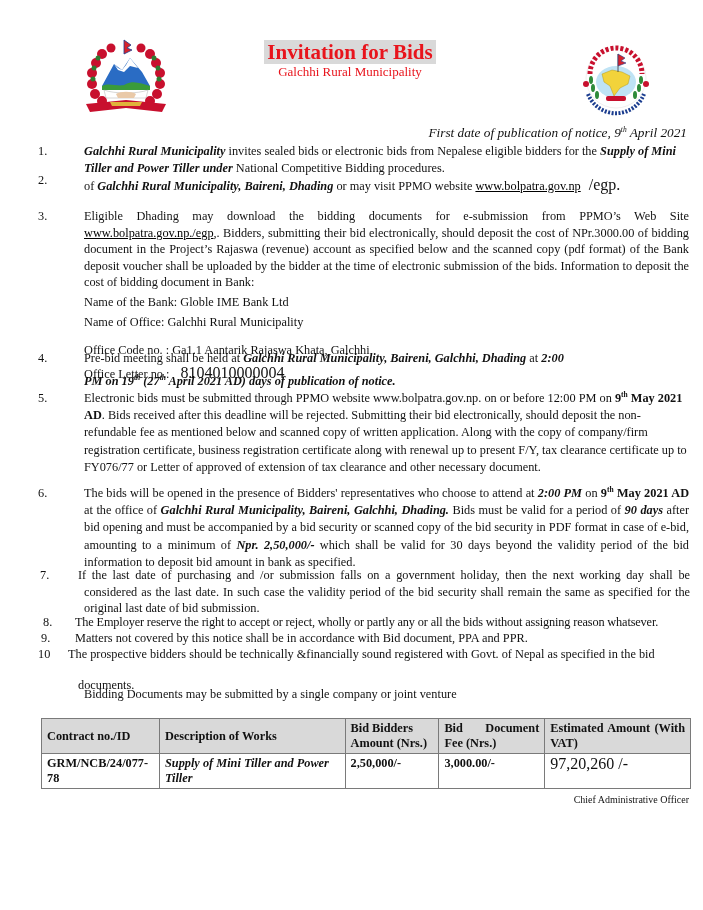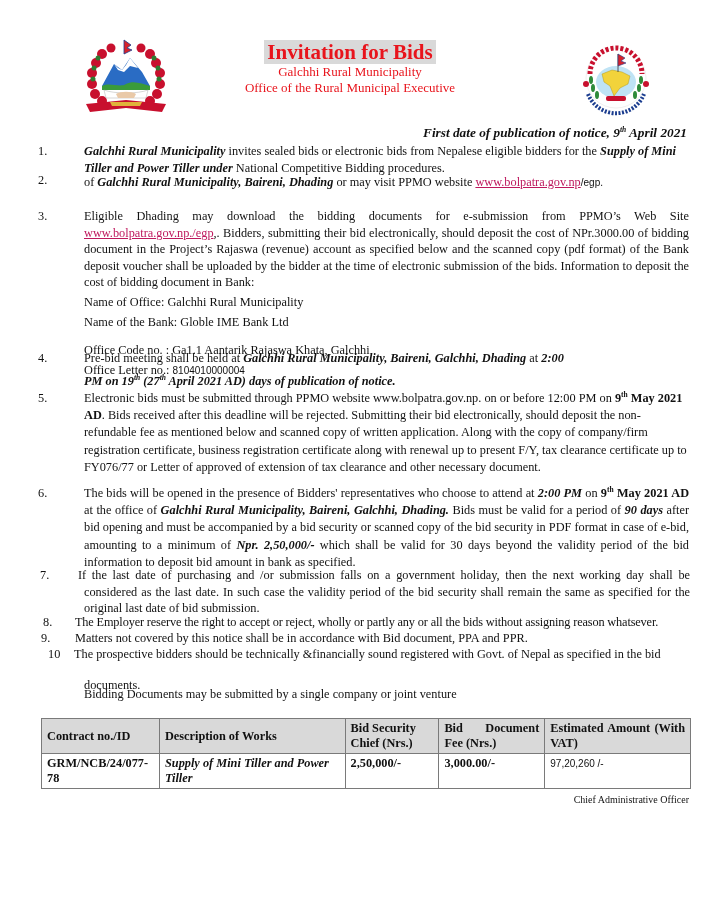--- a/index.html
+++ b/index.html
@@ -13,32 +13,32 @@
   .logo-right { left: 574px; top: 40px; width: 84px; height: 76px; }
 
   .header { position: absolute; left: 200px; width: 300px; top: 40px; text-align: center; color: #e8141c; }
   .title {
     display: inline-block; font-size: 21px; font-weight: bold; background: #d9d9d9;
     padding: 0 3px; line-height: 24px; color: #e8141c;
   }
   .sub { font-size: 13px; line-height: 16px; }
 
   .pubdate {
-    position: absolute; right: 16px; top: 124px; font-weight: bold; font-style: italic; font-size: 13.3px;
+    position: absolute; right: 16px; top: 124px; font-weight: normal; font-style: italic; font-size: 13.3px;
   }
   sup { font-size: 7.5px; vertical-align: super; line-height: 0; }
 
   .item { position: absolute; left: 0; width: 703px; }
   .num { position: absolute; }
   .txt { position: absolute; left: 84px; width: 605px; }
   .just { text-align: justify; }
   .bi { font-weight: bold; font-style: italic; }
   .b { font-weight: bold; }
-  a.link { color: #be185d; text-decoration: underline; }
-  .sans { font-family: Liberation Sans, sans-serif; font-size: 10px; }
+  a.link { color: #000000; text-decoration: underline; }
+  .sans { font-family: Liberation Serif, serif; font-size: 16px; margin-left: 8px; }
 
   table.bids {
     position: absolute; left: 41px; top: 718px; width: 650px; border-collapse: collapse;
     font-size: 12.3px; line-height: 15px;
   }
   table.bids th, table.bids td {
     border: 1px solid #7a7a7a; padding: 2px 5px; vertical-align: top; text-align: left;
   }
   table.bids th { background: #d9d9d9; font-weight: bold; }
   table.bids th.mid { vertical-align: middle; }
@@ -105,21 +105,20 @@
     <circle cx="12" cy="44" r="3" fill="#c8102e"></circle>
       <circle cx="72" cy="44" r="3" fill="#c8102e"></circle>
     <rect x="32" y="56" width="20" height="5" rx="2" fill="#c8102e"></rect>
     <path d="M14,54 A30,30 0 0 0 70,54" fill="none" stroke="#1b3d8f" stroke-width="4" stroke-dasharray="2,1.5"></path>
   </svg>
 </div>
 
 <div class="header">
   <div><span class="title">Invitation for Bids</span></div>
   <div class="sub">Galchhi Rural Municipality</div>
-  <div class="sub">Office of the Rural Municipal Executive</div>
 </div>
 
 <div class="pubdate"><span>First date of publication of notice, 9</span><sup>th</sup><span> April 2021</span></div>
 
 <div class="item" style="top:143px">
   <span class="num" style="left:38px">1.</span>
   <div class="txt"><span class="bi">Galchhi Rural Municipality</span><span> invites sealed bids or electronic bids from Nepalese eligible bidders for the </span><span class="bi">Supply of Mini Tiller and Power Tiller under</span><span> National Competitive Bidding procedures.</span></div>
 </div>
 
 <div class="item" style="top:172px">
@@ -127,22 +126,22 @@
   <div class="txt">
     <div style="margin-top:2px"><span>of </span><span class="bi">Galchhi Rural Municipality, Baireni, Dhading</span><span> or may visit PPMO website </span><a class="link">www.bolpatra.gov.np</a><span class="sans">/egp.</span></div>
   </div>
 </div>
 
 <div class="item" style="top:208px">
   <span class="num" style="left:38px">3.</span>
   <div class="txt just">
     <div class="j">Eligible Dhading may download the bidding documents for e-submission from PPMO’s Web Site</div>
     <div><a class="link">www.bolpatra.gov.np./egp</a><span>,. Bidders, submitting their bid electronically, should deposit the cost of NPr.3000.00 of bidding document in the Project’s Rajaswa (revenue) account as specified below and the scanned copy (pdf format) of the Bank deposit voucher shall be uploaded by the bidder at the time of electronic submission of the bids. Information to deposit the cost of bidding document in Bank:</span></div>
+    <div style="margin-top:3px">Name of the Bank: Globle IME Bank Ltd</div>
     <div style="margin-top:3px">Name of Office: Galchhi Rural Municipality</div>
-    <div style="margin-top:3px">Name of the Bank: Globle IME Bank Ltd</div>
     <div style="margin-top:12px">Office Code no. : Ga1.1 Aantarik Rajaswa Khata, Galchhi</div>
     <div style="margin-top:3px"><span>Office Letter no.: </span><span class="sans">8104010000004</span></div>
   </div>
 </div>
 
 <div class="item" style="top:350px">
   <span class="num" style="left:38px">4.</span>
   <div class="txt"><span>Pre-bid meeting shall be held at </span><span class="bi">Galchhi Rural Municipality, Baireni, Galchhi, Dhading</span><span> at </span><span class="bi">2:00</span></div>
   <div class="txt bi" style="top:23px"><span>PM on 19</span><sup>th</sup><span> (27</span><sup>th</sup><span> April 2021 AD) days of publication of notice.</span></div>
 </div>
@@ -169,42 +168,42 @@
   <span class="num" style="left:43px">8.</span>
   <div class="txt" style="left:75px; width:620px; letter-spacing:-0.15px">The Employer reserve the right to accept or reject, wholly or partly any or all the bids without assigning reason whatsever.</div>
 </div>
 
 <div class="item" style="top:630px">
   <span class="num" style="left:41px">9.</span>
   <div class="txt" style="left:75px">Matters not covered by this notice shall be in accordance with Bid document, PPA and PPR.</div>
 </div>
 
 <div class="item" style="top:646px">
-  <span class="num" style="left:48px">10</span>
-  <div class="txt" style="left:74px; width:620px">
+  <span class="num" style="left:38px">10</span>
+  <div class="txt" style="left:68px; width:620px">
     <div>The prospective bidders should be technically &amp;financially sound registered with Govt. of Nepal as specified in the bid</div>
     <div style="padding-left:10px; margin-top:14px">documents.</div>
   </div>
 </div>
 
 <div style="position:absolute; left:84px; top:686px">Bidding Documents may be submitted by a single company or joint venture</div>
 
 <table class="bids">
   <colgroup>
     <col style="width:118px">
       <col style="width:186px">
       <col style="width:94px">
       <col style="width:106px">
       <col style="width:146px">
   </colgroup>
   <thead>
     <tr>
       <th class="mid">Contract no./ID</th>
       <th class="mid">Description of Works</th>
-      <th class="j" style="text-align-last:left">Bid Security Chief (Nrs.)</th>
+      <th class="j" style="text-align-last:left">Bid Bidders Amount (Nrs.)</th>
       <th style="text-align:justify">Bid Document Fee (Nrs.)</th>
       <th style="text-align:justify">Estimated Amount (With VAT)</th>
     </tr>
   </thead>
   <tbody>
     <tr style="height:20px">
       <td class="b">GRM/NCB/24/077-78</td>
       <td class="bi">Supply of Mini Tiller and Power Tiller</td>
       <td class="b">2,50,000/-</td>
       <td class="b">3,000.00/-</td>

